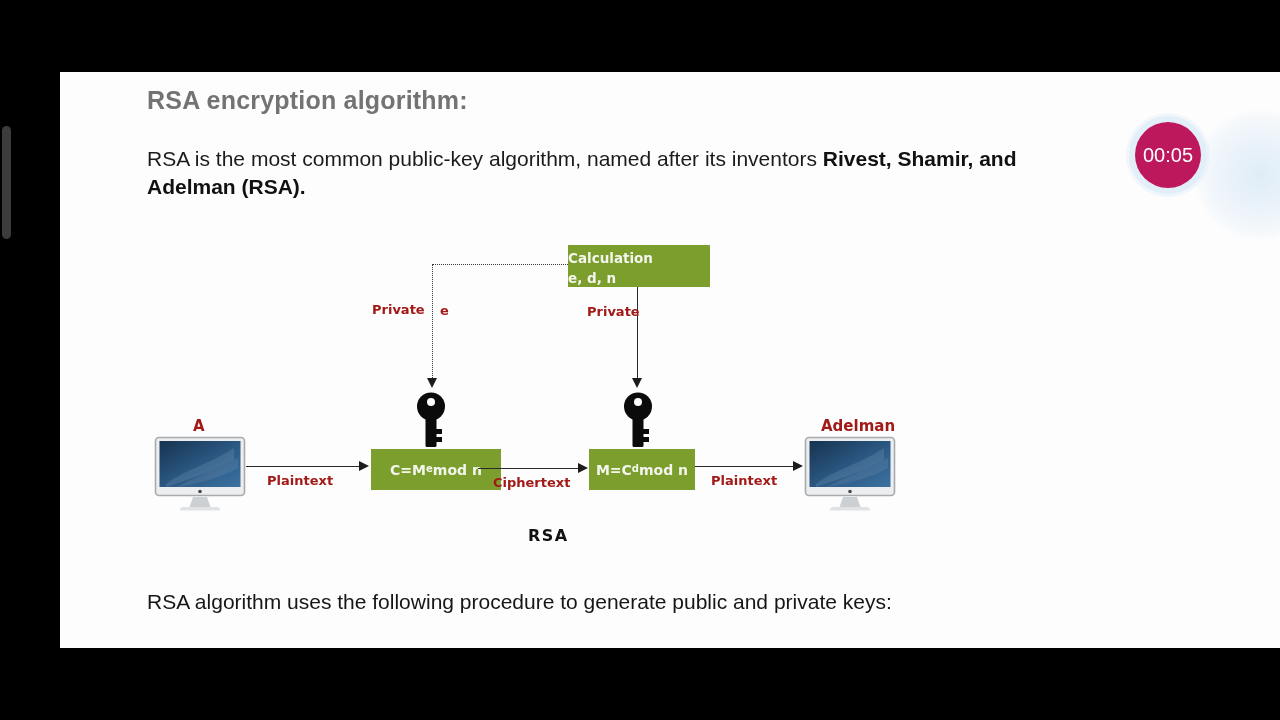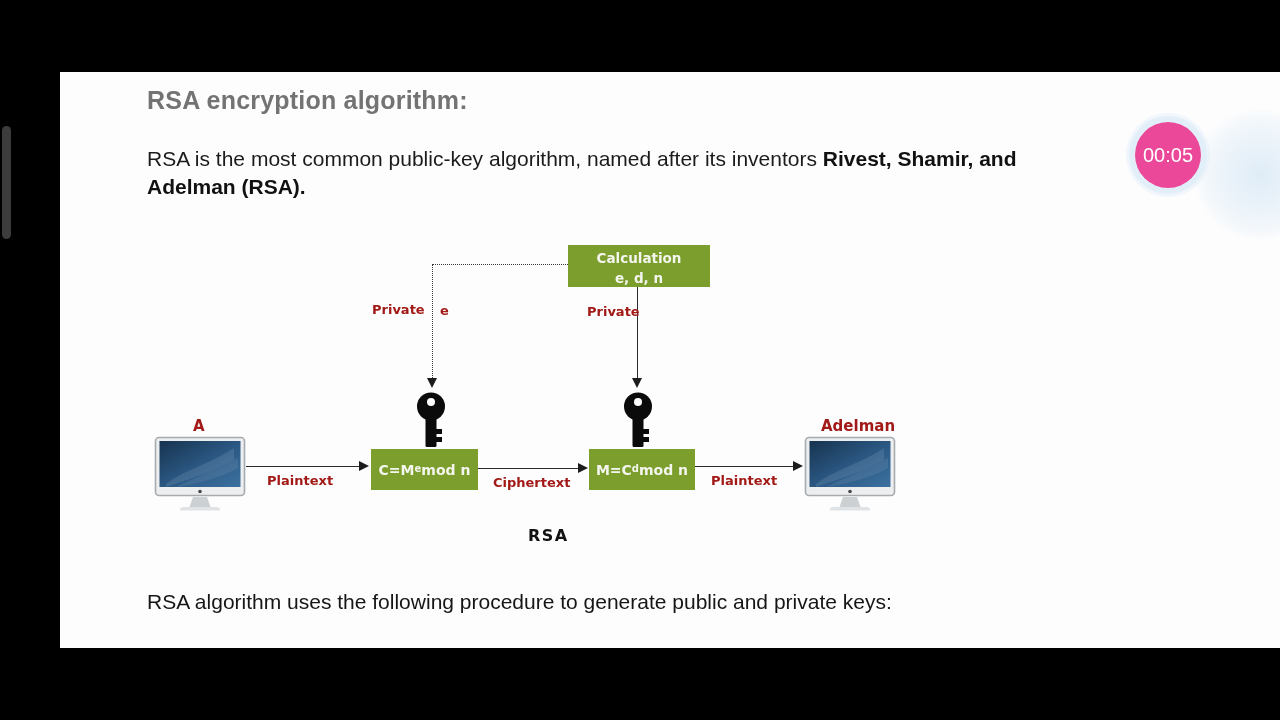--- a/index.html
+++ b/index.html
@@ -22,34 +22,34 @@
            color:#1b1b1b; line-height:28px; }
   .intro b { color:#111; }
 
   
   .wm { position:absolute; left:1135px; top:38px; width:130px; height:130px;
         background:radial-gradient(circle at 50% 50%, rgba(186,216,240,0.45) 0%, rgba(186,216,240,0.18) 55%, rgba(186,216,240,0) 75%);
         border-radius:50%; }
 
   
   .timer { position:absolute; left:1075px; top:50px; width:66px; height:66px;
-           border-radius:50%; background:#ec4899;
+           border-radius:50%; background:#be185d;
            box-shadow:0 0 0 6px rgba(224,238,249,0.95), 0 0 0 9px rgba(224,238,249,0.45);
            display:flex; align-items:center; justify-content:center;
            color:#ffffff; font-size:20px; z-index:5; }
 
   
   .diagram { position:absolute; inset:0; }
 
-  .gbox { position:absolute; background:#7b9e2d; color:#f4f6ee; text-align:center;
+  .gbox { position:absolute; background:#7b9e2d; color:#f4f6ee; text-align:left;
           font-family:"DejaVu Sans", sans-serif; font-weight:bold; }
   .calc   { left:508px; top:173px; width:142px; height:42px; font-size:13.5px;
             line-height:1.5; padding-top:3px; }
   .fbox   { display:flex; align-items:center; justify-content:center; font-size:14px; }
-  .enc    { left:311px; top:377px; width:107px; height:41px; }
+  .enc    { left:311px; top:377px; width:130px; height:41px; }
   .dec    { left:529px; top:377px; width:106px; height:41px; }
   .fbox sup { font-size:10px; position:relative; top:-1px; }
 
   .redlbl { position:absolute; color:#a21a17; font-family:"DejaVu Sans", sans-serif;
             font-weight:bold; font-size:13px; }
 
   
   .hline { position:absolute; height:0; border-top:1.6px solid #2a2a2a; }
   .vline { position:absolute; width:0; border-left:1.6px solid #2a2a2a; }
   .hdot  { position:absolute; height:0; border-top:1.6px dotted #3a3a3a; }

